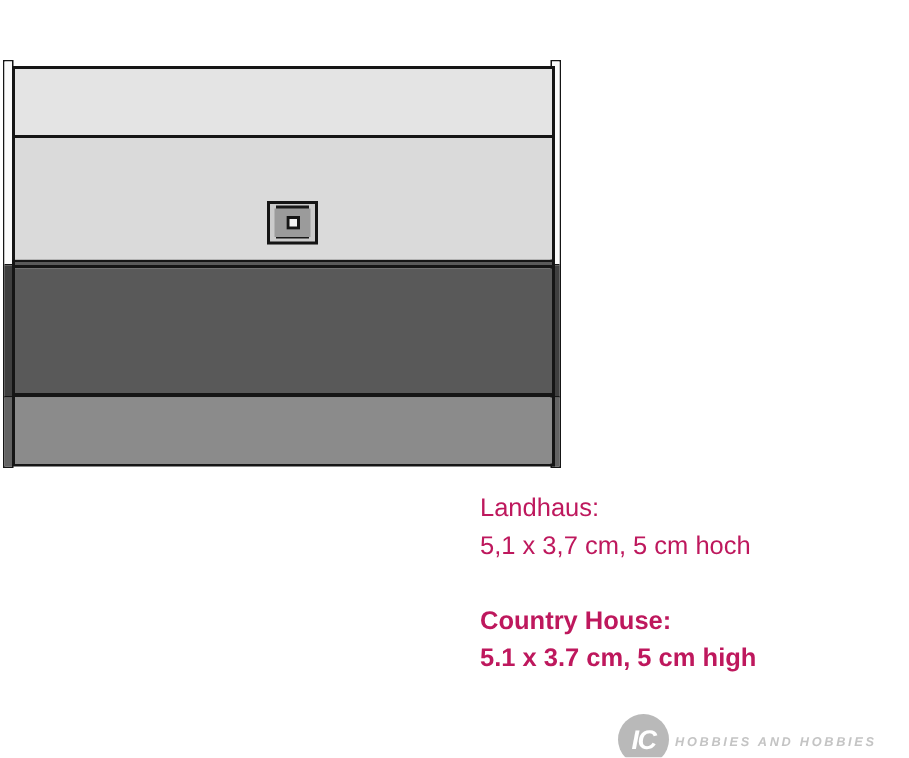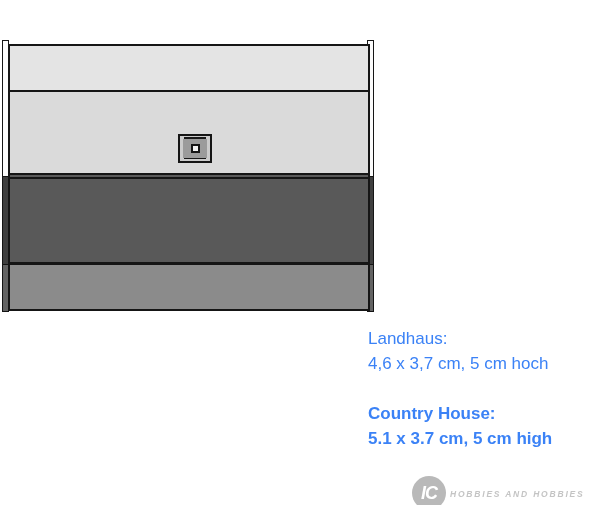--- a/index.html
+++ b/index.html
@@ -45,21 +45,21 @@
   .chimney-frame { position: absolute; left: 4px; right: 4px; top: 1px; bottom: 2px; background: #181818; }
   .chimney-ring  { position: absolute; left: 3px; right: 3px; top: 3px; bottom: 3px; background: #9b9b9b; }
   .chimney-cap   {
     position: absolute; left: 0; right: 0; top: 0; bottom: 0; margin: auto;
     width: 5px; height: 5px; background: #f2f2f2; border: 2px solid #151515;
   }
 
   
   .caption {
     position: absolute; left: 320px; top: 326px;
-    font-size: 17px; line-height: 25px; color: #3b82f6; white-space: nowrap; margin-left: 48px;
+    font-size: 17px; line-height: 25px; color: #be185d; white-space: nowrap;
   }
   .cap-en { margin-top: 25px; font-weight: bold; }
 
   
   .logo {
     position: absolute; left: 412px; top: 452px;
     display: flex; align-items: center; gap: 4px; color: #c4c4c4; margin-top: 24px;
   }
   .logo-mark {
     width: 34px; height: 34px; border-radius: 50%; background: #b9b9b9;
@@ -106,21 +106,21 @@
     </div>
     <div class="sep-b"></div>
     <div class="b3" style="background:#595959"></div>
     <div class="sep-c"></div>
     <div class="b4" style="background:#8b8b8b"></div>
   </div>
 
   <div class="caption">
     <div class="cap-de">
       <div>Landhaus:</div>
-      <div>4,6 x 3,7 cm, 5 cm hoch</div>
+      <div>5,1 x 3,7 cm, 5 cm hoch</div>
     </div>
     <div class="cap-en">
       <div>Country House:</div>
       <div>5.1 x 3.7 cm, 5 cm high</div>
     </div>
   </div>
 
   <div class="logo" style="color:#c4c4c4">
     <div class="logo-mark">
       <span>IC</span>

